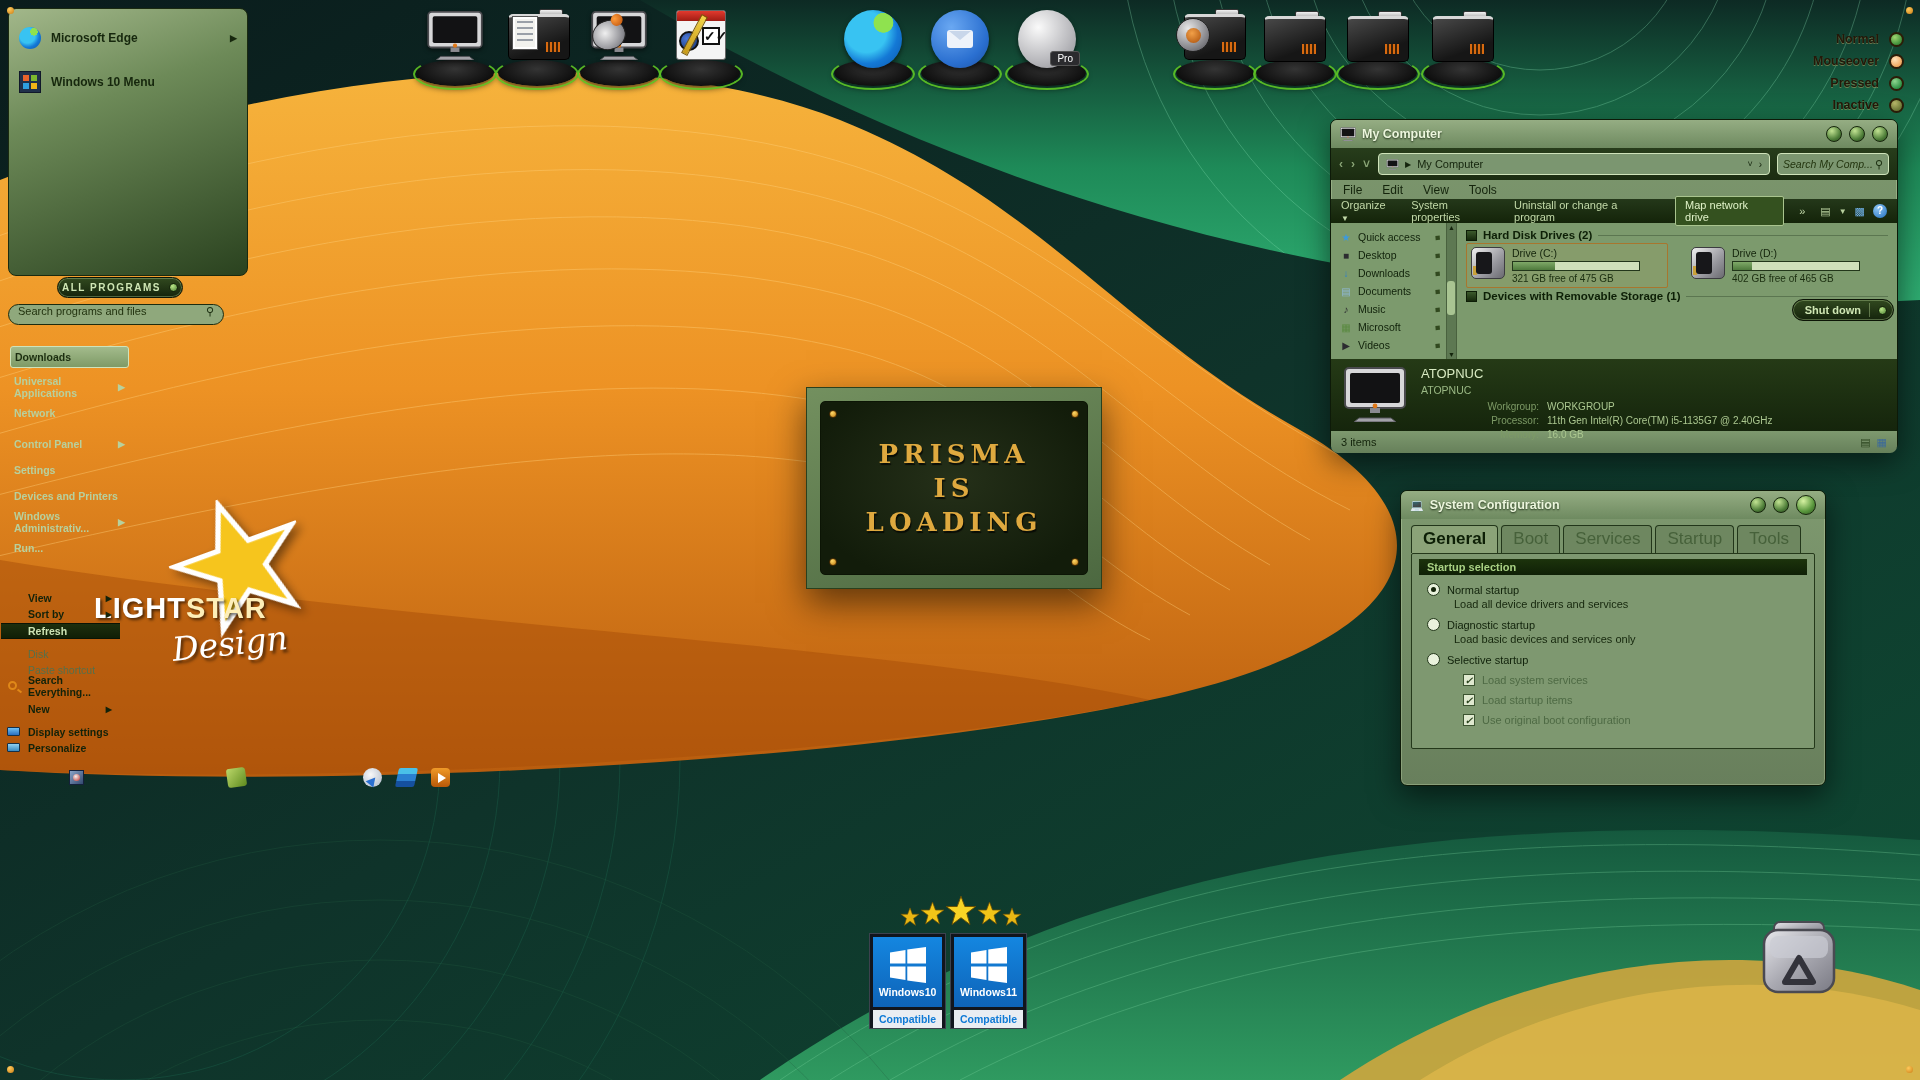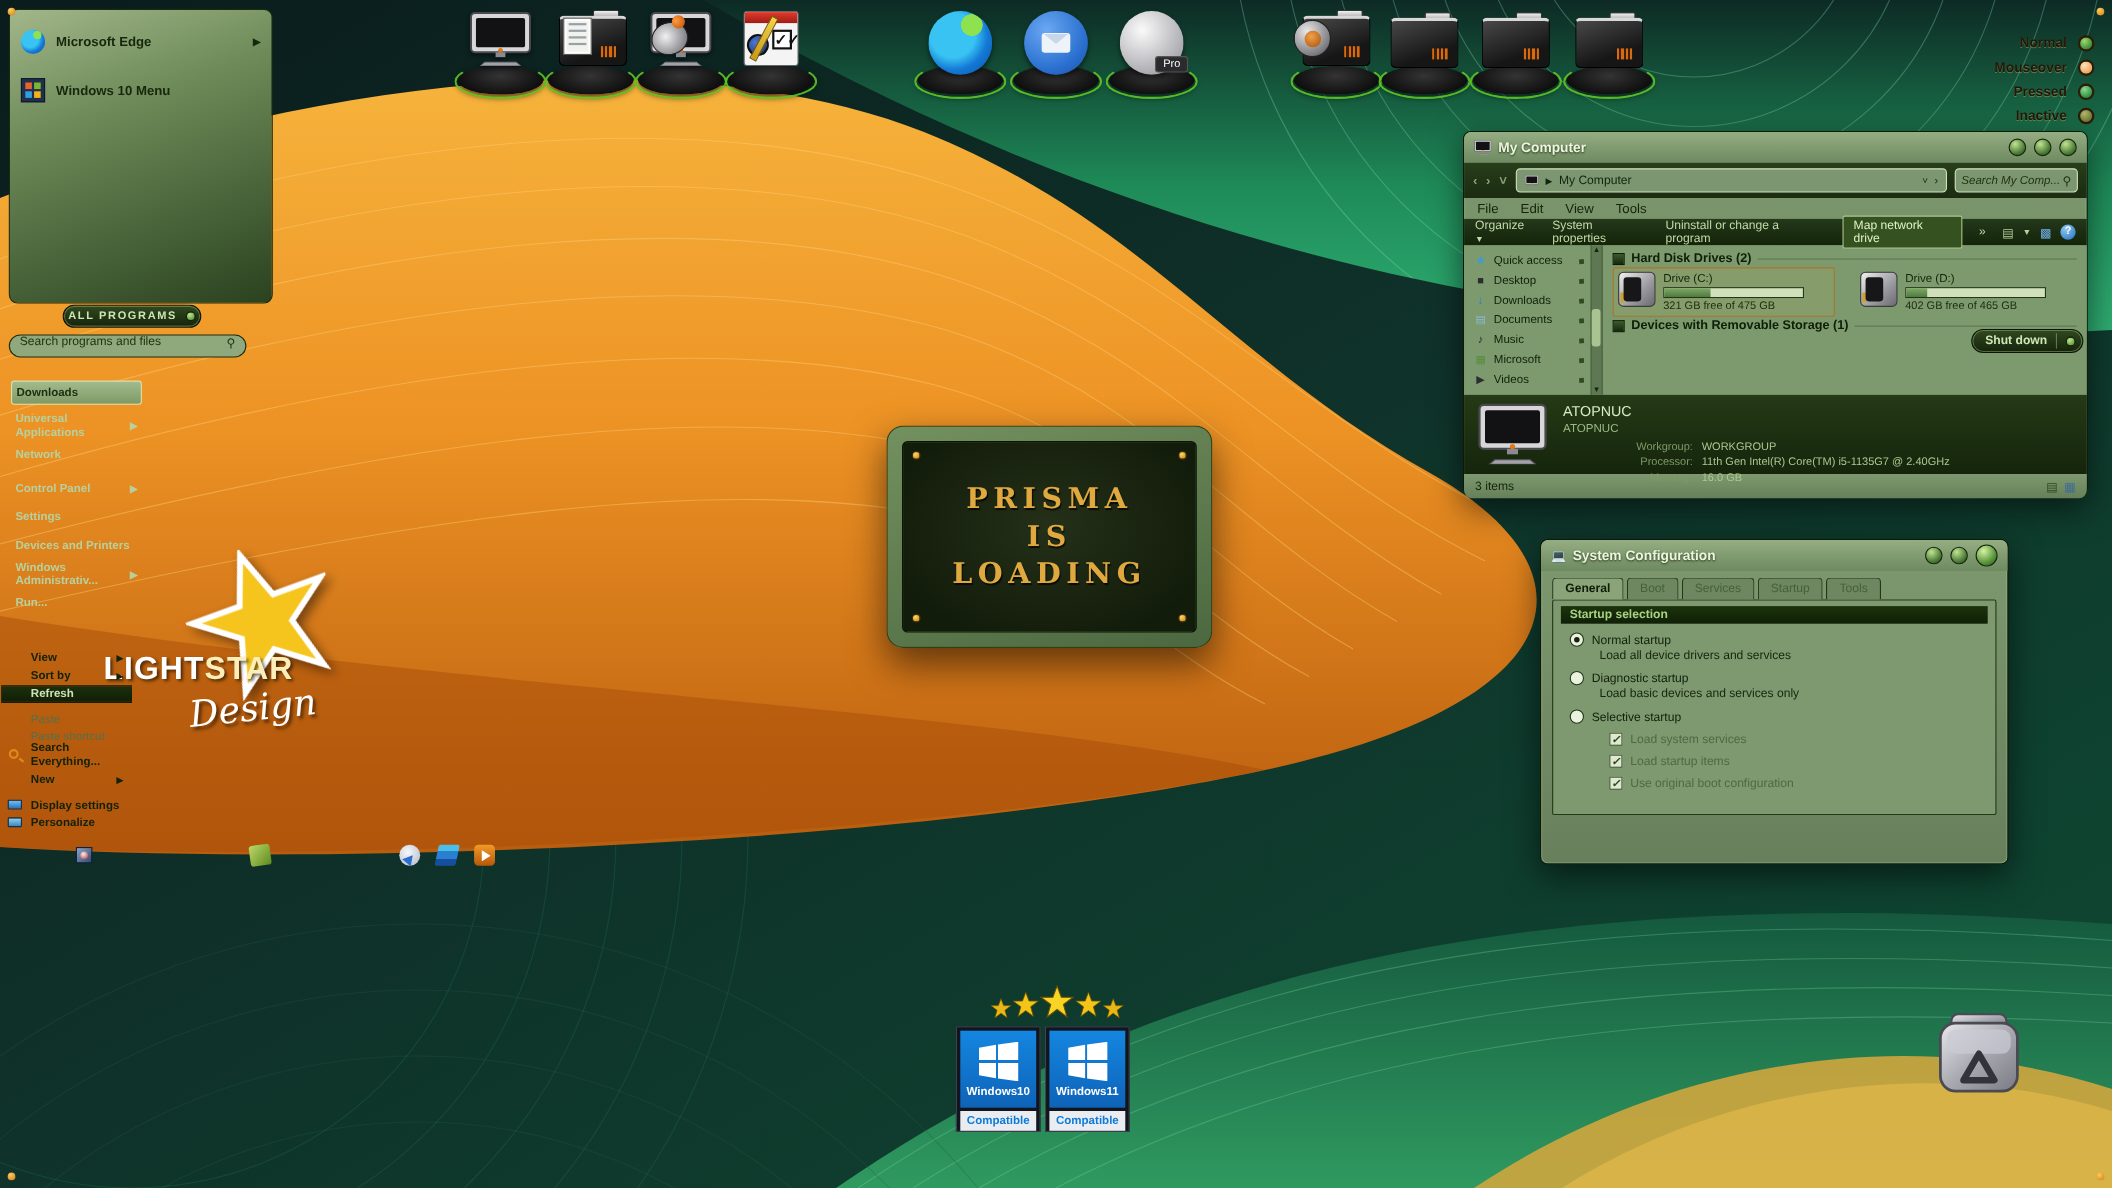--- a/index.html
+++ b/index.html
@@ -123,40 +123,40 @@
   .detsub { font-size:10.5px; color:#9ab884; margin:3px 0 4px; }
   .detrow { display:flex; font-size:10px; line-height:14px; }
   .detlab { width:118px; text-align:right; color:#7d9a66; margin-right:8px; }
   .detval { color:#abc790; }
   .statusbar { height:22px; display:flex; align-items:center; padding:0 10px; font-size:11px; color:#14240c; background:linear-gradient(#7e996f,#66805a); border-radius:0 0 7px 7px; }
   .statright { margin-left:auto; display:flex; gap:6px; font-size:11px; color:#2c451f; }
 
   
   #sysconfig { left:1400px; top:490px; width:426px; height:296px; }
   .tabs { display:flex; padding:6px 10px 0; }
-  .tab { font-size:11px; padding:3px 11px 4px; margin-right:3px; border:1px solid #22361a; border-bottom:none;
+  .tab { font-size:17px; padding:3px 11px 4px; margin-right:3px; border:1px solid #22361a; border-bottom:none;
          border-radius:4px 4px 0 0; background:#6e8760; color:#46613a; }
   .tab.active { background:#8ba378; color:#0d1f06; font-weight:bold; }
   .groupbox { margin:0 10px; border:1px solid #24381a; border-top:1px solid #24381a; background:#7e9870; height:196px; padding:5px 7px; border-radius:2px; }
   .grouphdr { background:linear-gradient(#1c330c,#0f2006); color:#a9d184; font-weight:bold; font-size:11px; padding:2px 8px; margin-bottom:8px; }
   .optrow { display:flex; align-items:center; gap:7px; margin:6px 0 0 8px; font-size:11px; color:#10210a; }
   .optdesc { margin:2px 0 8px 35px; font-size:11px; color:#16270d; }
   .radio { width:13px; height:13px; border-radius:50%; background:#e9f2dc; border:1px solid #22361a; position:relative; }
   .radio.sel::after { content:""; position:absolute; left:3px; top:3px; width:5px; height:5px; border-radius:50%; background:#14240a; }
   .chkrow { display:flex; align-items:center; gap:7px; margin:8px 0 0 44px; font-size:11px; color:#4e6a44; }
   .chk { width:12px; height:12px; background:#dfe9cf; border:1px solid #3c5430; font-size:10px; line-height:11px; text-align:center; color:#2c451f; font-weight:bold; }
   .chk::after { content:"\2713"; }
   .btnrow { display:flex; justify-content:flex-end; gap:6px; padding:12px 9px 0; }
   .gbtn { width:84px; height:22px; display:flex; align-items:center; justify-content:center;
           background:linear-gradient(#2c481c,#0e1f07); border:1px solid #081103; border-radius:3px;
           box-shadow:inset 0 0 0 1px rgba(195,225,160,.4); color:#d0e8b4; font-size:11px; font-weight:bold; }
   .gbtn.dim { color:#5d7a50; }
 
   
-  #splash { left:806px; top:387px; width:296px; height:202px; border-radius:15px;
+  #splash { left:806px; top:387px; width:296px; height:202px; border-radius:0;
             background:linear-gradient(160deg,#73905f,#4c6840); border:1px solid #2a401e;
             box-shadow:0 14px 34px rgba(0,0,0,.55); padding:13px; }
   .splash-in { position:relative; width:100%; height:100%; border-radius:5px; border:1px solid #0c1505;
                background:radial-gradient(ellipse at 50% 45%, #253019, #121c0a 80%);
                display:flex; flex-direction:column; align-items:center; justify-content:center; gap:4px; }
   .rivet { position:absolute; width:8px; height:8px; border-radius:50%;
            background:radial-gradient(circle at 35% 30%, #ffd968, #c07c12); border:1px solid #4a2c04; }
   .splash-line { font-family:"DejaVu Serif", serif; font-weight:bold; color:#dfa93f;
                  font-size:26px; letter-spacing:5px; text-shadow:1px 2px 1px rgba(0,0,0,.7); }
 
@@ -797,21 +797,21 @@
     </div>
   <div class="ctxitem">
       <span>Sort by</span>
       <span class="smarrow">▶</span>
     </div>
   <div class="ctxitem hl">
       <span>Refresh</span>
     </div>
   <div class="ctxsep"></div>
   <div class="ctxitem dis">
-      <span>Paste</span>
+      <span>Disk</span>
     </div>
   <div class="ctxitem dis">
       <span>Paste shortcut</span>
     </div>
   <div class="ctxitem">
       <i class="ctxmag"></i>
       <span>Search Everything...</span>
     </div>
   <div class="ctxsep"></div>
   <div class="ctxitem">

